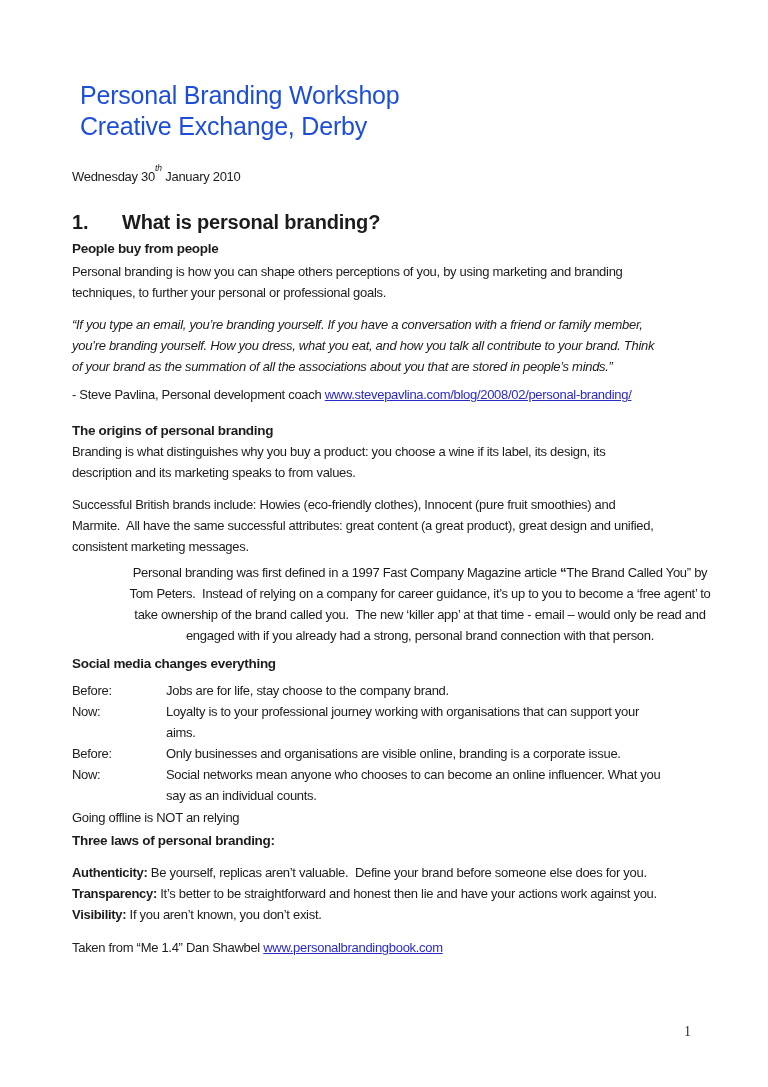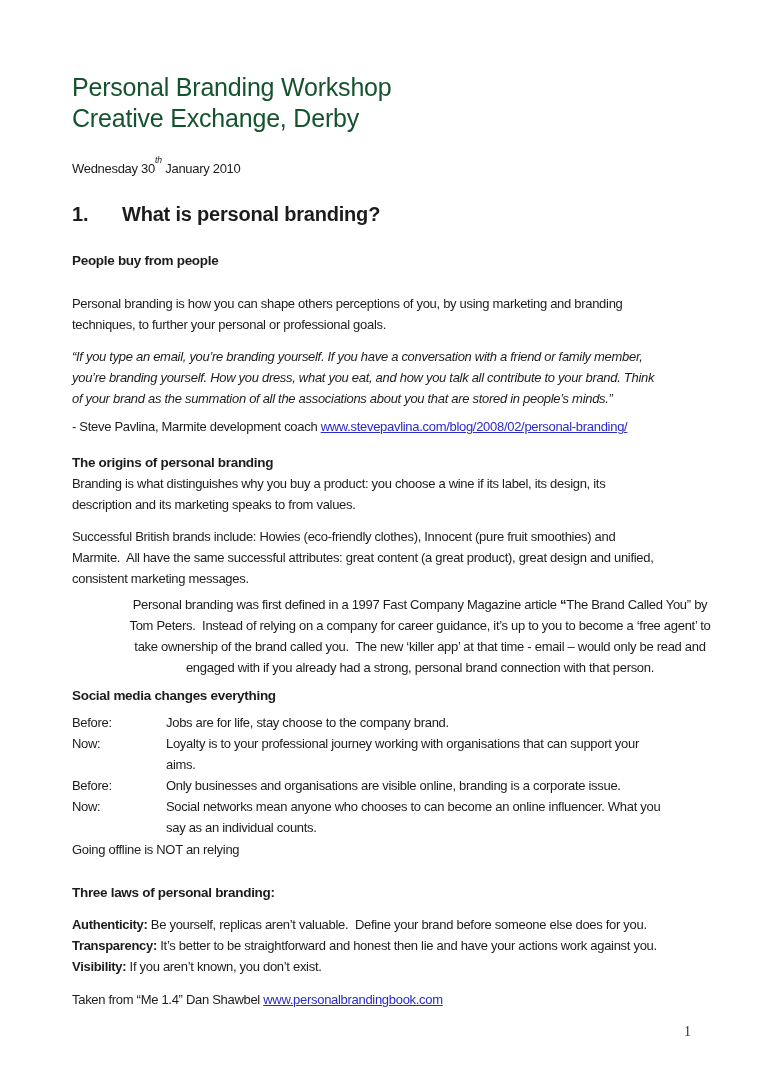--- a/index.html
+++ b/index.html
@@ -11,37 +11,37 @@
   .page {
     position: relative;
     width: 768px; height: 1087px;
     box-sizing: border-box;
     padding: 72px 0 0 72px;
     overflow: hidden;
     background: #ffffff;
   }
   .doc-title {
     font-size: 25px; line-height: 31px; font-weight: 400;
-    letter-spacing: -0.2px; color: #14532d; margin: 0;
+    letter-spacing: -0.2px; color: #1d4ed8; margin: 8px;
   }
   .doc-title .tline { display: block; }
   .date { margin: 21px 0 0 0; font-size: 13px; line-height: 21px; letter-spacing: -0.3px; }
   .date sup { font-size: 8.5px; position: relative; top: -5px; letter-spacing: 0; font-style: italic; }
   .sec-h1 { margin: 22px 0 0 0; font-size: 20px; line-height: 27px; font-weight: 700; letter-spacing: -0.2px; }
   .sec-num { display: inline-block; width: 50px; }
   .h3 { margin: 0; font-size: 13.5px; line-height: 21px; font-weight: 700; letter-spacing: -0.3px; }
   .para { margin: 0; }
   .ln { white-space: pre; font-size: 13px; line-height: 21px; letter-spacing: -0.3px; }
   .italic .ln { font-style: italic; }
   a.doclink { color: #2a2ac8; text-decoration: underline; cursor: pointer; }
   .bn-row { display: flex; }
   .bn-term { width: 94px; flex: 0 0 94px; font-size: 13px; line-height: 21px; letter-spacing: -0.3px; }
   .bn-desc { flex: 1; }
   .law-term, .q-bold { font-weight: 700; }
-  .mt14 { margin-top: 22px; } .mt15 { margin-top: 15px; } .mt16 { }
+  .mt14 { margin-top: 2px; } .mt15 { margin-top: 15px; } .mt16 { }
   .mt11 { margin-top: 11px; } .mt7 { margin-top: 7px; } .mt12 { margin-top: 12px; }
   .mt5 { margin-top: 5px; text-align: center; } .mt6 { margin-top: 6px; } .mt1 { margin-top: 1px; }
   .page-number {
     position: absolute; left: 684px; top: 1024px;
     font-family: "Liberation Serif", serif; font-size: 14px; color: #333;
   }
 </style>
 </head>
 <body>
 
@@ -63,21 +63,21 @@
     <div class="ln">techniques, to further your personal or professional goals.</div>
   </div>
 
   <div class="para italic mt11">
     <div class="ln">“If you type an email, you’re branding yourself. If you have a conversation with a friend or family member,</div>
     <div class="ln">you’re branding yourself. How you dress, what you eat, and how you talk all contribute to your brand. Think</div>
     <div class="ln">of your brand as the summation of all the associations about you that are stored in people’s minds.”</div>
   </div>
 
   <div class="para mt7">
-    <div class="ln"><span>- Steve Pavlina, Marmite development coach </span><a class="doclink" href="#">www.stevepavlina.com/blog/2008/02/personal-branding/</a></div>
+    <div class="ln"><span>- Steve Pavlina, Personal development coach </span><a class="doclink" href="#">www.stevepavlina.com/blog/2008/02/personal-branding/</a></div>
   </div>
 
   <h3 class="h3 mt15">The origins of personal branding</h3>
 
   <div class="para mt16">
     <div class="ln">Branding is what distinguishes why you buy a product: you choose a wine if its label, its design, its</div>
     <div class="ln">description and its marketing speaks to from values.</div>
   </div>
 
   <div class="para mt11">

